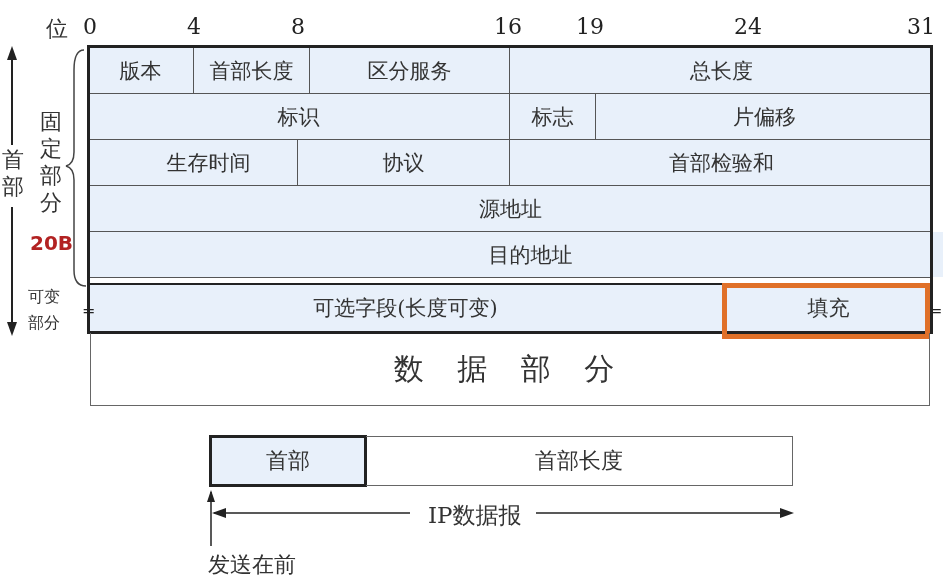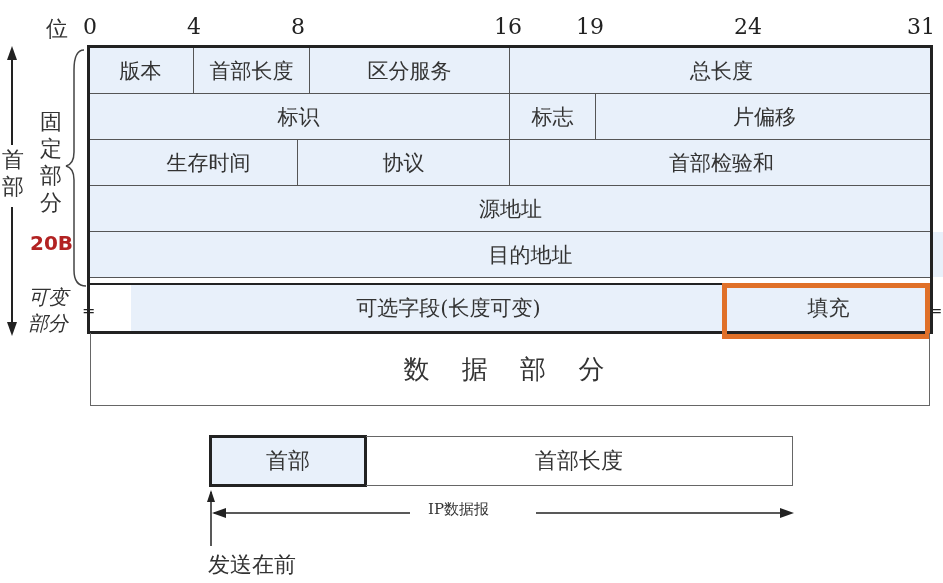--- a/index.html
+++ b/index.html
@@ -29,21 +29,21 @@
 <svg class="abs" style="left:0;top:40px" width="90" height="300">
   <line x1="12" y1="14" x2="12" y2="290" stroke="#222" stroke-width="2"></line>
   <polygon points="12,6 7,20 17,20" fill="#222"></polygon>
   <polygon points="12,296 7,282 17,282" fill="#222"></polygon>
   <rect x="0" y="105" width="26" height="62" fill="#fff"></rect>
   <path d="M84 10 Q74 10 74 30 L74 112 Q74 124 66 126 Q74 128 74 140 L74 230 Q74 246 86 246" fill="none" stroke="#444" stroke-width="1.5"></path>
 </svg>
 <div class="vlabel" style="left:0;top:146px;">首部</div>
 <div class="vlabel" style="left:38px;top:108px;">固定部分</div>
 <div class="abs" style="left:30px;top:231px;font-family:'DejaVu Sans',sans-serif;font-weight:bold;font-size:20px;color:#b22222;">20B</div>
-<div class="abs" style="left:28px;top:284px;font-size:20px;line-height:26px;font-style:italic;">
+<div class="abs" style="left:28px;top:284px;font-size:16px;line-height:26px;">
   <div>可变</div>
   <div>部分</div>
 </div>
 
 <div>
   <div class="row" style="top:48px;">
     <div class="cell" style="left:0;width:106px;height:100%;">版本</div>
     <div class="cell" style="left:106px;width:116px;height:100%;">首部长度</div>
     <div class="cell" style="left:222px;width:200px;height:100%;">区分服务</div>
     <div class="cell" style="left:422px;width:423px;height:100%;border-right:none;">总长度</div>
@@ -58,40 +58,40 @@
     <div class="cell" style="left:210px;width:212px;height:100%;">协议</div>
     <div class="cell" style="left:422px;width:423px;height:100%;border-right:none;">首部检验和</div>
   </div>
   <div class="row" style="top:186px;">
     <div class="cell" style="left:0;width:845px;height:100%;border-right:none;">源地址</div>
   </div>
   <div class="row" style="top:232px;">
     <div class="cell" style="left:0;width:885px;height:100%;border-right:none;">目的地址</div>
   </div>
   <div class="row" style="top:284px;height:48px;border-bottom:none;">
-    <div class="cell" style="left:0;width:636px;height:100%;margin-left:43px;">可选字段(长度可变)</div>
+    <div class="cell" style="left:0;width:636px;height:100%;">可选字段(长度可变)</div>
     <div class="cell" style="left:636px;width:209px;height:100%;border-right:none;">填充</div>
   </div>
   <div class="abs" style="left:87px;top:45px;width:3px;height:289px;background:#222;"></div>
   <div class="abs" style="left:87px;top:45px;width:846px;height:3px;background:#222;"></div>
   <div class="abs" style="left:930px;top:45px;width:3px;height:289px;background:#222;"></div>
   <div class="abs" style="left:87px;top:283px;width:846px;height:2px;background:#222;"></div>
   <div class="abs" style="left:87px;top:331px;width:846px;height:3px;background:#222;"></div>
   <div class="abs" style="left:82px;top:301px;font-size:16px;color:#222;">=</div>
   <div class="abs" style="left:929px;top:301px;font-size:16px;color:#222;">=</div>
   <div class="abs" style="left:722px;top:283px;width:208px;height:56px;border:5px solid #e07028;box-sizing:border-box;"></div>
 </div>
 
-<div class="abs" style="left:90px;top:333px;width:840px;height:73px;border:1.5px solid #666;border-top:none;box-sizing:border-box;display:flex;align-items:center;justify-content:center;font-size:26px;letter-spacing:12px;">数 据 部 分</div>
+<div class="abs" style="left:90px;top:333px;width:840px;height:73px;border:1.5px solid #666;border-top:none;box-sizing:border-box;display:flex;align-items:center;justify-content:center;font-size:30px;letter-spacing:12px;">数 据 部 分</div>
 
 <div class="abs" style="left:209px;top:435px;width:158px;height:52px;background:#e8f0fa;border:3px solid #222;box-sizing:border-box;display:flex;align-items:center;justify-content:center;font-size:22px;">首部</div>
 <div class="abs" style="left:366px;top:436px;width:427px;height:50px;border:1.5px solid #666;border-left:none;box-sizing:border-box;display:flex;align-items:center;justify-content:center;font-size:22px;">首部长度</div>
 
 <svg class="abs" style="left:200px;top:490px" width="600" height="60">
   <line x1="14" y1="23" x2="210" y2="23" stroke="#222" stroke-width="1.5"></line>
   <polygon points="12,23 26,18 26,28" fill="#222"></polygon>
   <line x1="336" y1="23" x2="586" y2="23" stroke="#222" stroke-width="1.5"></line>
   <polygon points="594,23 580,18 580,28" fill="#222"></polygon>
   <line x1="11" y1="2" x2="11" y2="56" stroke="#222" stroke-width="1.5"></line>
   <polygon points="11,0 7,12 15,12" fill="#222"></polygon>
 </svg>
-<div class="abs" style="left:428px;top:500px;font-size:15px;">IP数据报</div>
+<div class="abs" style="left:428px;top:500px;font-size:23px;">IP数据报</div>
 <div class="abs" style="left:160px;top:550px;font-size:22px;margin-left:48px;">发送在前</div>
 
 </body></html>

